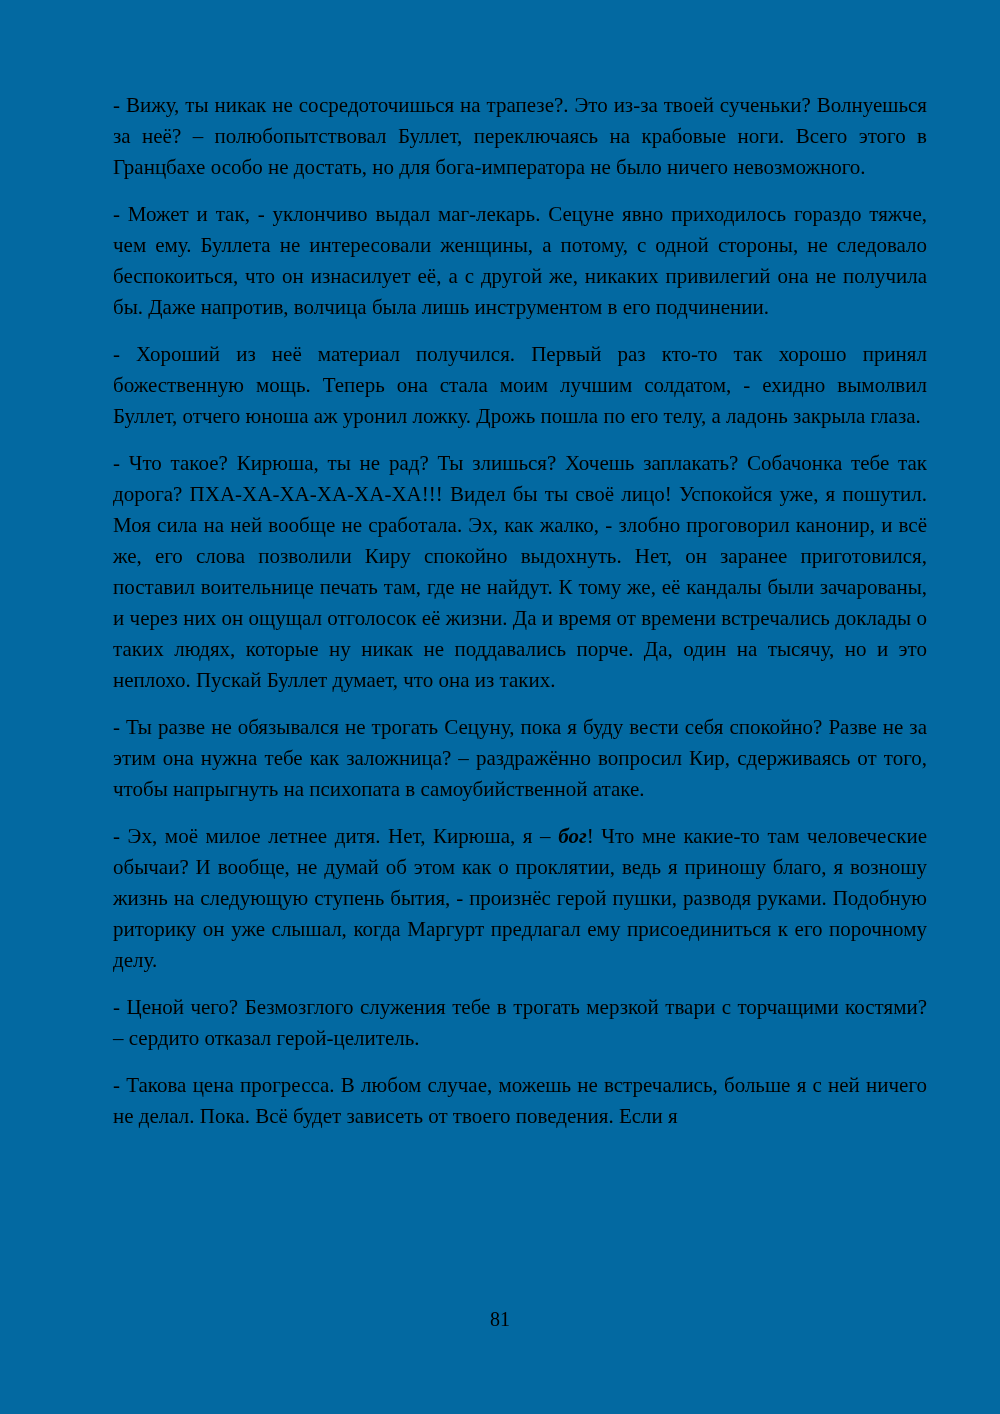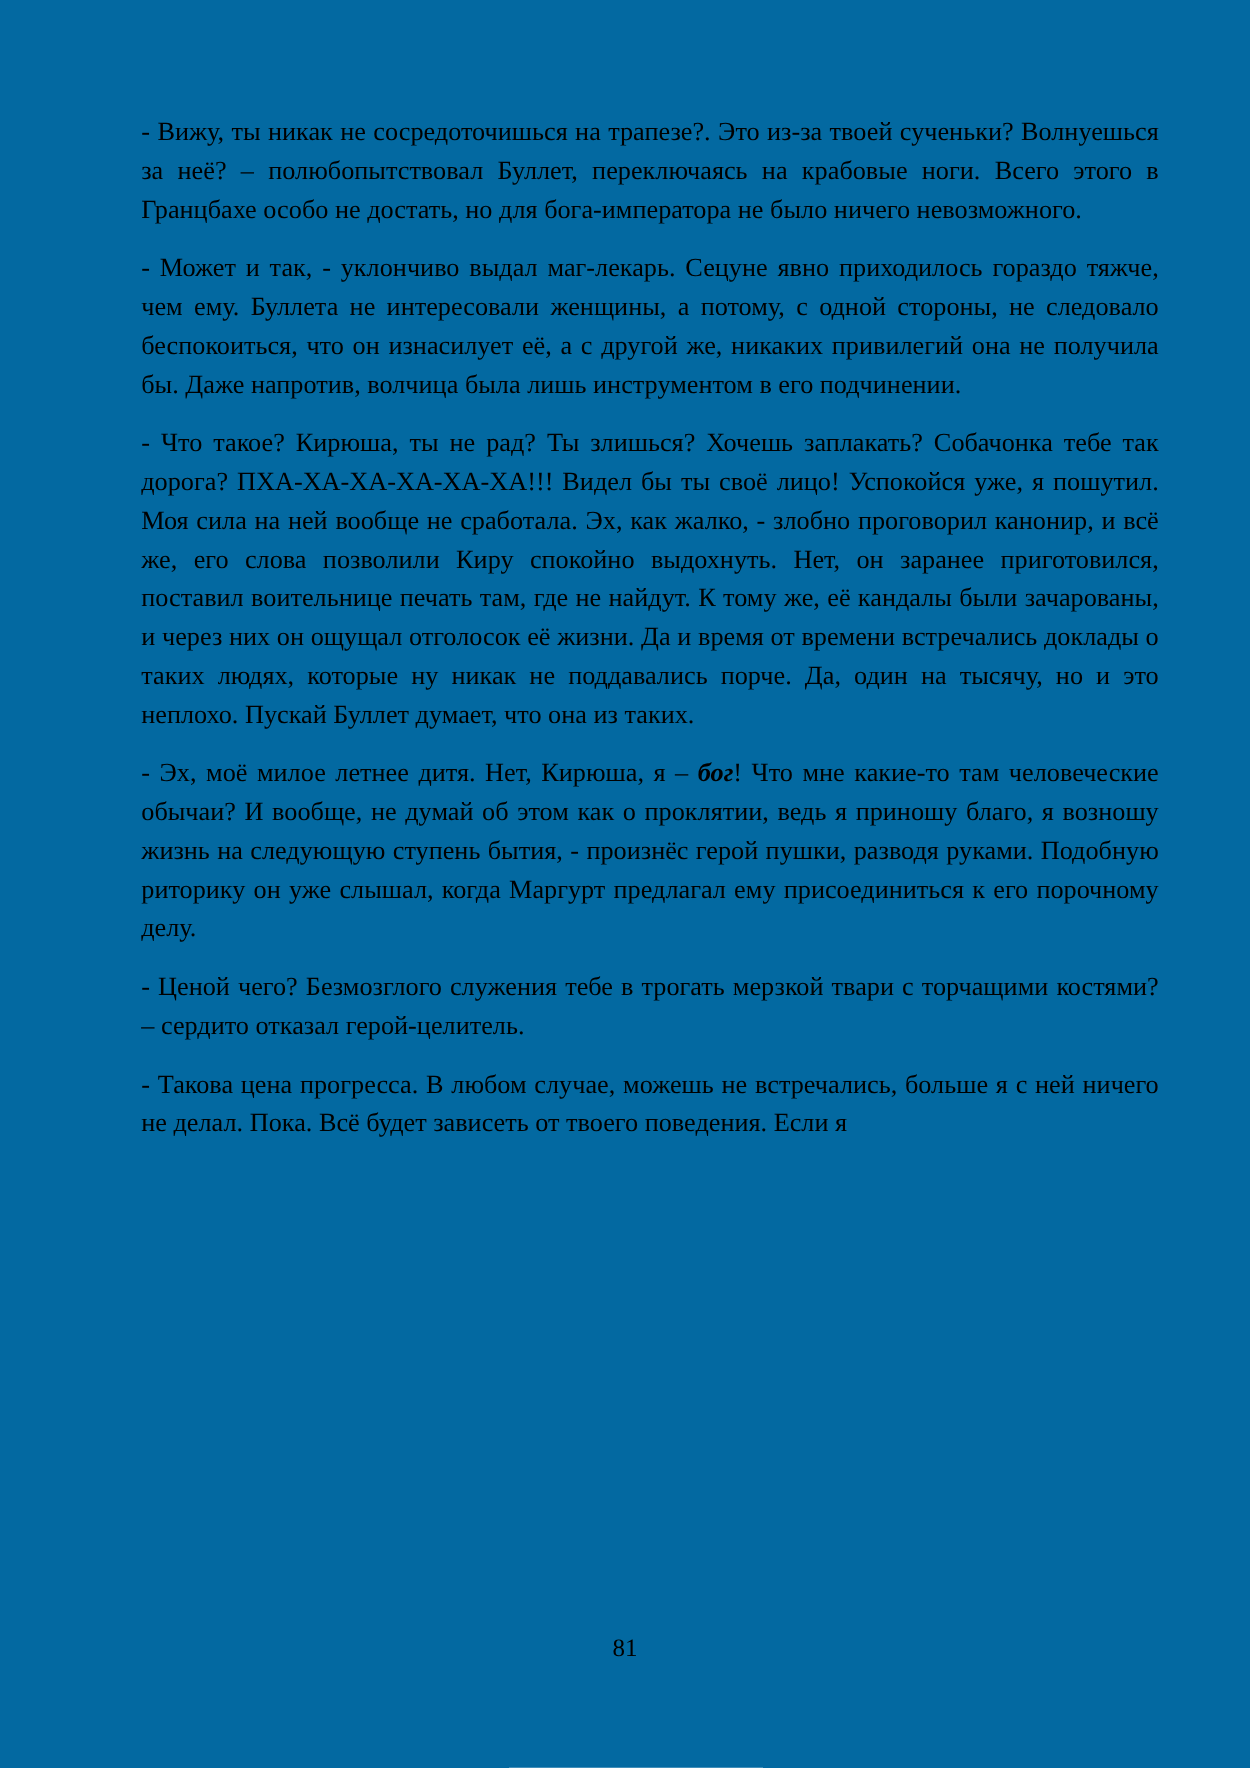--- a/index.html
+++ b/index.html
@@ -49,19 +49,21 @@
     color: #000000;
   }
 </style>
 </head>
 <body>
 
 <div class="page">
   <div class="text-block" id="text-block">
       <p><span>- Вижу, ты никак не сосредоточишься на трапезе?. Это из-за твоей сученьки? Волнуешься за неё? – полюбопытствовал Буллет, переключаясь на крабовые ноги. Всего этого в Гранцбахе особо не достать, но для бога-императора не было ничего невозможного.</span></p>
       <p><span>- Может и так, - уклончиво выдал маг-лекарь. Сецуне явно приходилось гораздо тяжче, чем ему. Буллета не интересовали женщины, а потому, с одной стороны, не следовало беспокоиться, что он изнасилует её, а с другой же, никаких привилегий она не получила бы. Даже напротив, волчица была лишь инструментом в его подчинении.</span></p>
+      <p><span>- Хороший из неё материал получился. Первый раз кто-то так хорошо принял божественную мощь. Теперь она стала моим лучшим солдатом, - ехидно вымолвил Буллет, отчего юноша аж уронил ложку. Дрожь пошла по его телу, а ладонь закрыла глаза.</span></p>
       <p><span>- Что такое? Кирюша, ты не рад? Ты злишься? Хочешь заплакать? Собачонка тебе так дорога? ПХА-ХА-ХА-ХА-ХА-ХА!!! Видел бы ты своё лицо! Успокойся уже, я пошутил. Моя сила на ней вообще не сработала. Эх, как жалко, - злобно проговорил канонир, и всё же, его слова позволили Киру спокойно выдохнуть. Нет, он заранее приготовился, поставил воительнице печать там, где не найдут. К тому же, её кандалы были зачарованы, и через них он ощущал отголосок её жизни. Да и время от времени встречались доклады о таких людях, которые ну никак не поддавались порче. Да, один на тысячу, но и это неплохо. Пускай Буллет думает, что она из таких.</span></p>
+      <p><span>- Ты разве не обязывался не трогать Сецуну, пока я буду вести себя спокойно? Разве не за этим она нужна тебе как заложница? – раздражённо вопросил Кир, сдерживаясь от того, чтобы напрыгнуть на психопата в самоубийственной атаке.</span></p>
       <p><span>- Эх, моё милое летнее дитя. Нет, Кирюша, я – </span><span class="run-bi">бог</span><span>! Что мне какие-то там человеческие обычаи? И вообще, не думай об этом как о проклятии, ведь я приношу благо, я возношу жизнь на следующую ступень бытия, - произнёс герой пушки, разводя руками. Подобную риторику он уже слышал, когда Маргурт предлагал ему присоединиться к его порочному делу.</span></p>
       <p><span>- Ценой чего? Безмозглого служения тебе в трогать мерзкой твари с торчащими костями? – сердито отказал герой-целитель.</span></p>
       <p><span>- Такова цена прогресса. В любом случае, можешь не встречались, больше я с ней ничего не делал. Пока. Всё будет зависеть от твоего поведения. Если я</span></p>
     </div>
   <div class="page-number">81</div>
 </div>
 
 </body></html>

